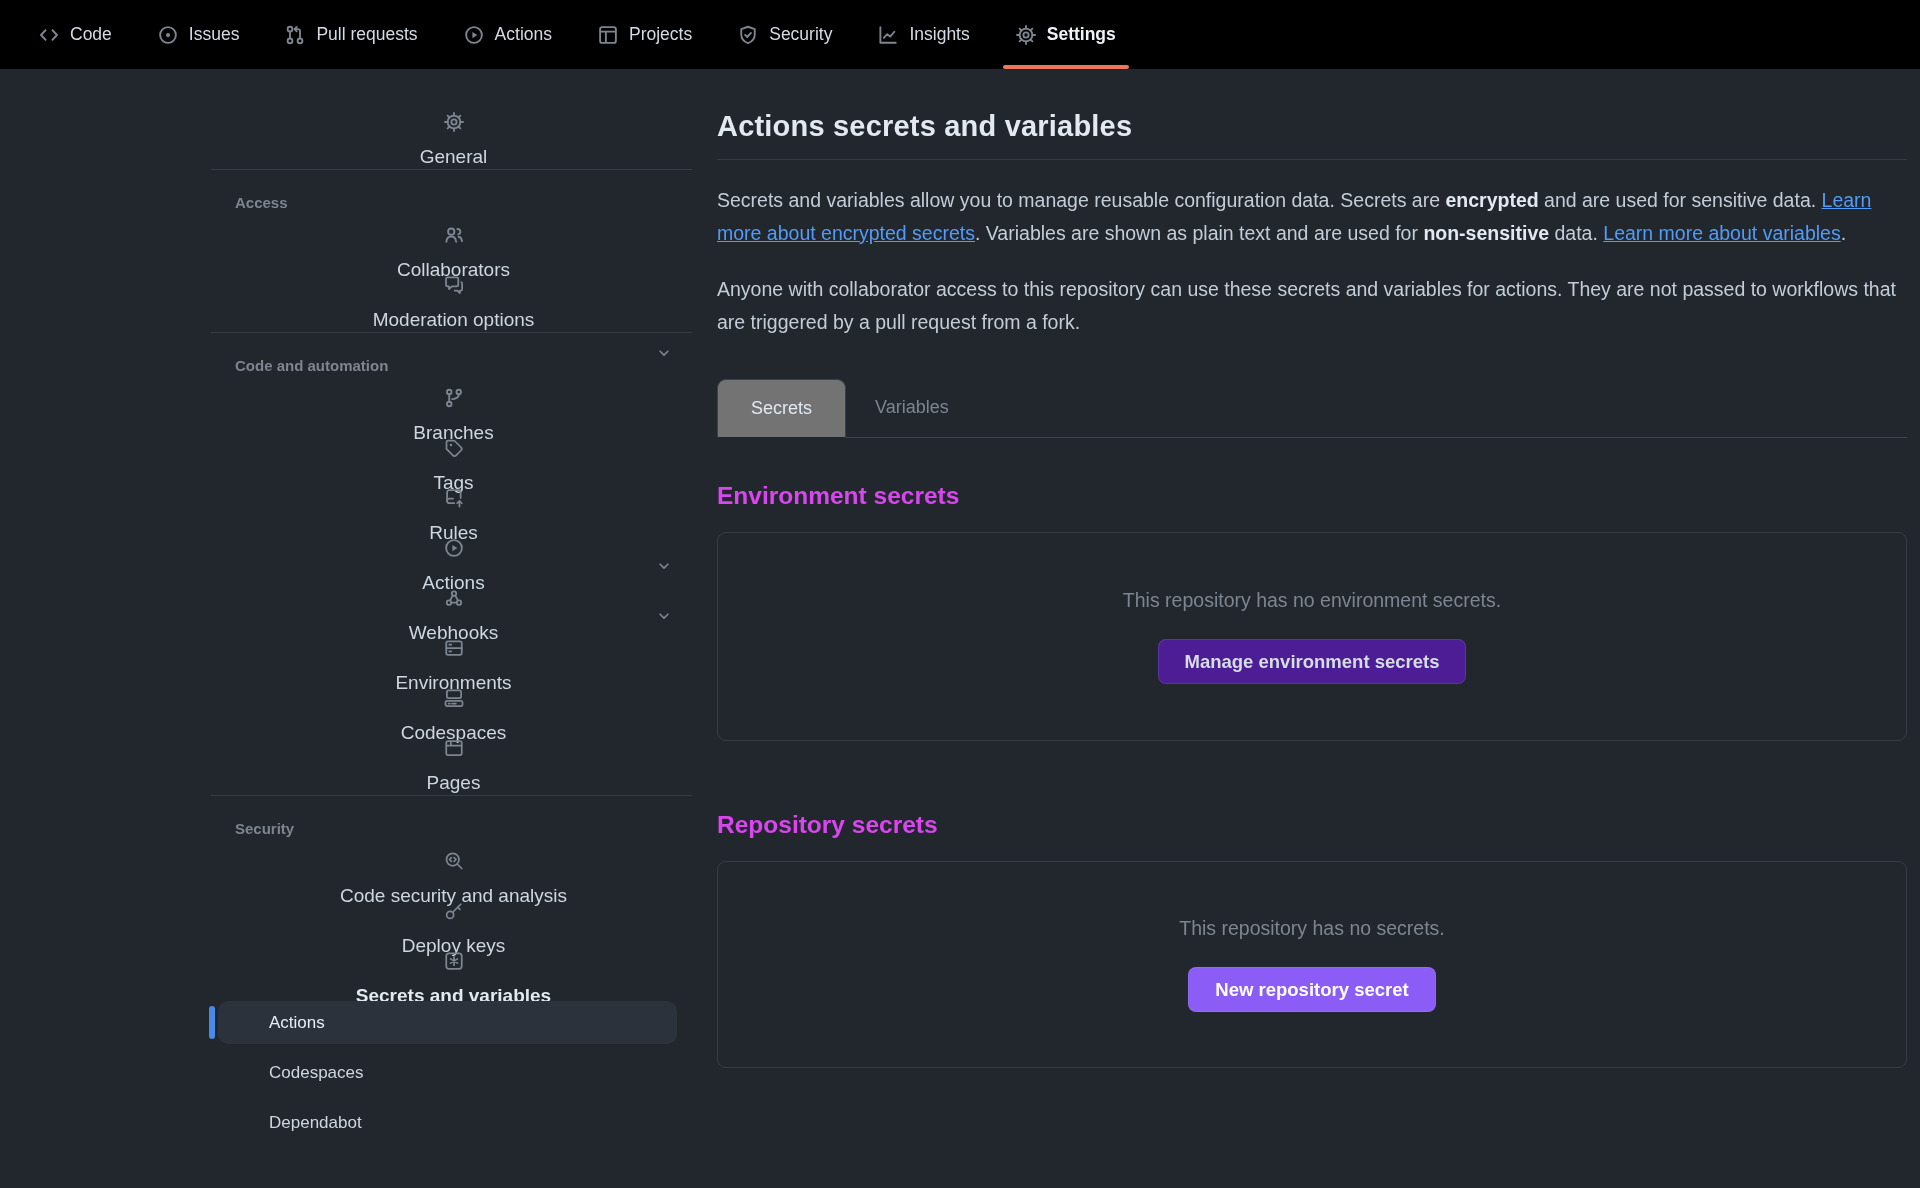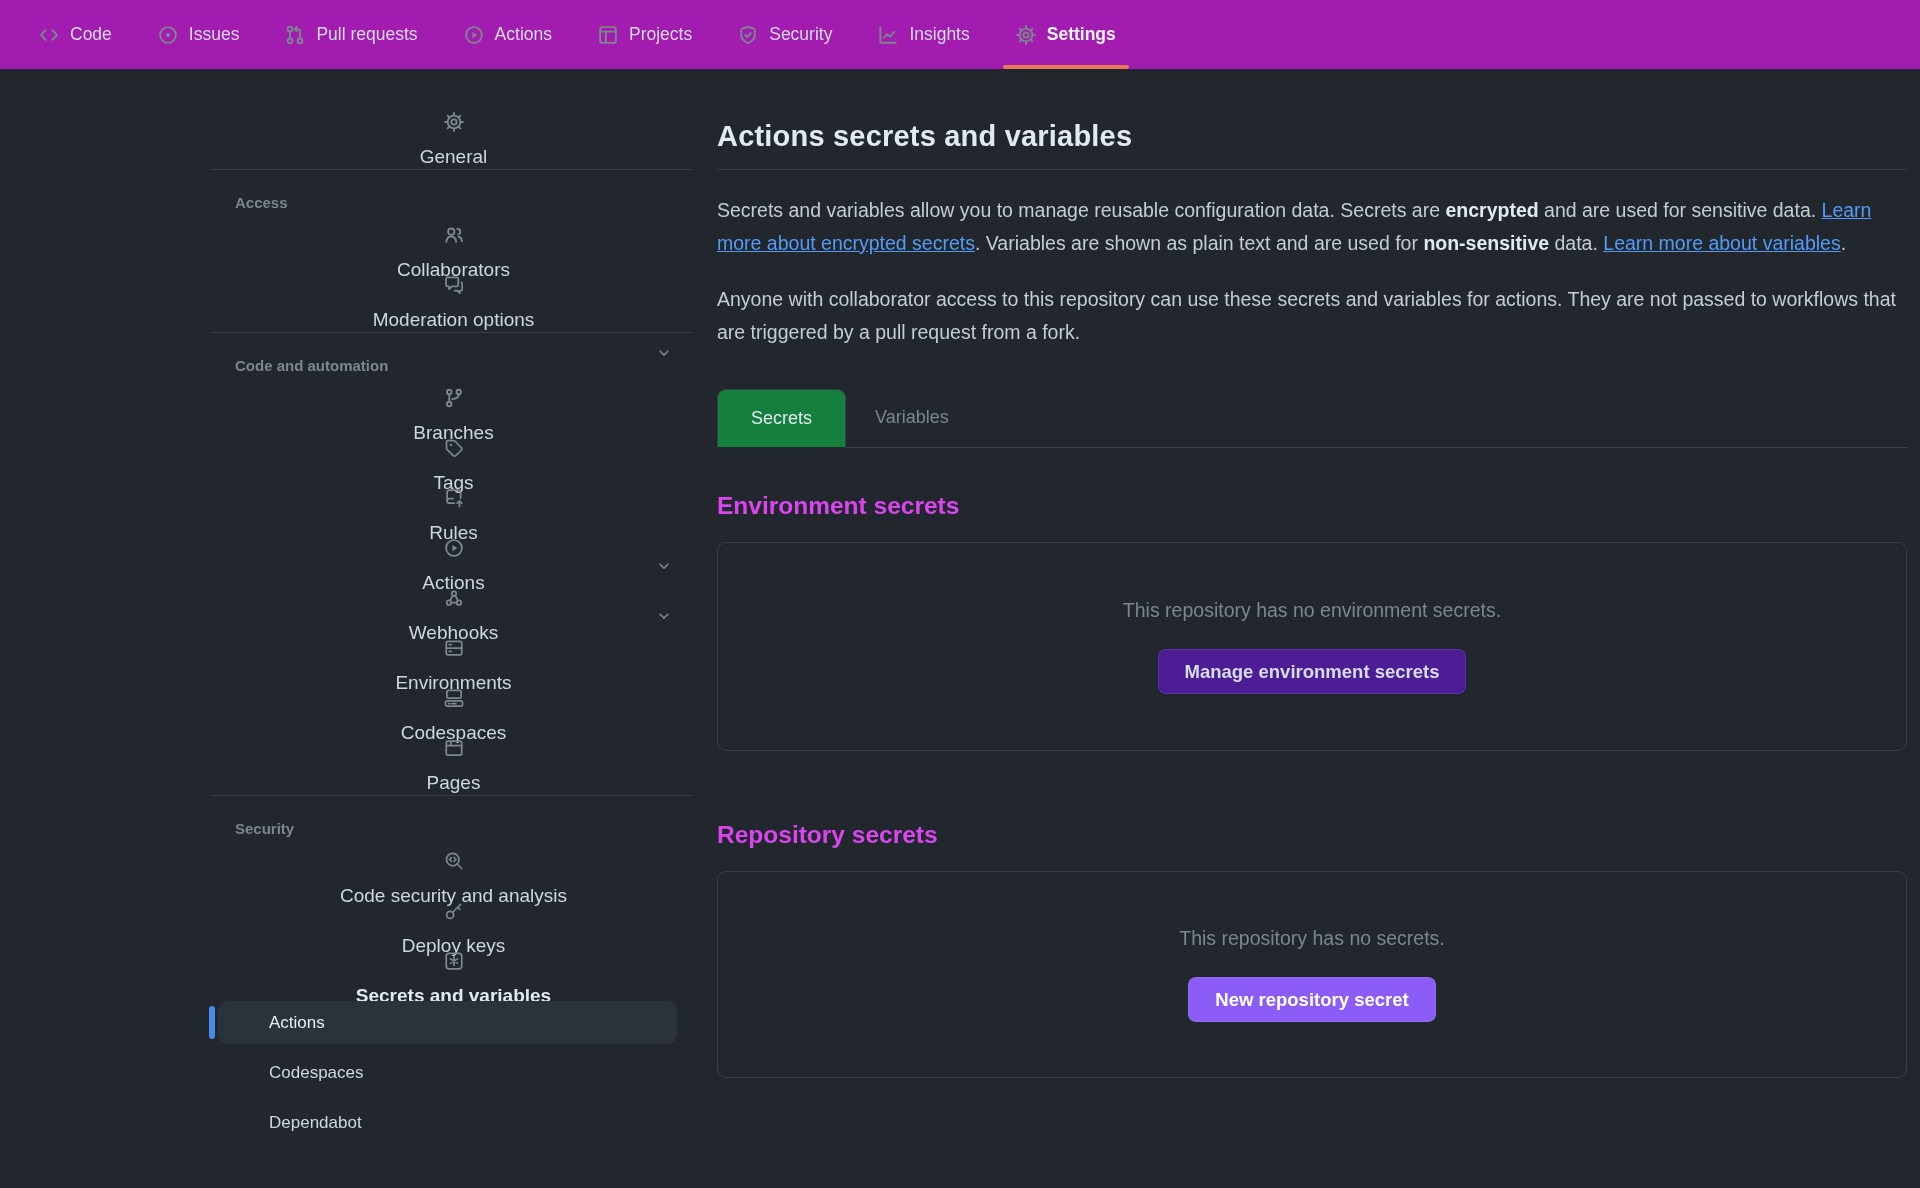--- a/index.html
+++ b/index.html
@@ -9,21 +9,21 @@
     font-family:"Liberation Sans","DejaVu Sans",sans-serif;
     color:#c3cdd7;
     position:relative;
   }
   svg { display:block; }
   a { text-decoration:none; color:inherit; cursor:pointer; }
 
   
   .header {
     position:absolute; top:0; left:0; width:1920px; height:70px;
-    background:#a21caf; display:flex; align-items:stretch; padding-left:16px;
+    background:#000000; display:flex; align-items:stretch; padding-left:16px;
     border-bottom:1px solid #23282f;
   }
   .nav-item {
     position:relative; display:flex; align-items:center; gap:11px;
     padding:0 23px; font-size:17.5px; color:#d3dce4;
   }
   .nav-item .nic { color:#7d8590; }
   .nav-item.active { font-weight:700; color:#eef3f8; }
   .nav-item.active::after {
     content:""; position:absolute; left:10px; right:10px; bottom:0;
@@ -48,35 +48,35 @@
     margin:0 15px 7px 7px; padding-left:51px; border-radius:10px;
     font-size:17px; color:#ced7e0;
   }
   .sub-item.selected { background:#2b323c; color:#e6edf3; }
   .sub-item.selected .bar {
     position:absolute; left:-9px; top:5px; width:6px; height:33px;
     border-radius:4px; background:#478be6;
   }
 
   
-  .main { position:absolute; left:717px; top:80px; width:1190px; }
+  .main { position:absolute; left:717px; top:70px; width:1190px; }
   .main h2 {
     margin-top:40px; font-size:29px; font-weight:600; color:#e2e9f0;
     padding-bottom:16px; border-bottom:1px solid #373d46; letter-spacing:.2px;
   }
   .para { margin-top:24px; font-size:19.5px; line-height:32.5px; color:#c3cdd7; }
   .para b { color:#e2e9f0; }
   .link { color:#539bf5; text-decoration:underline; }
 
   .tabs { margin-top:40px; display:flex; align-items:flex-end; border-bottom:1px solid #3a414b; }
   .tab {
     height:59px; display:flex; align-items:center; font-size:18px;
   }
   .tab.active {
-    padding:8px 33px; color:#e2e9f0; background:#15803d;
+    padding:8px 33px; color:#e2e9f0; background:#737373;
     border:1px solid #3a414b; border-bottom:1px solid #22272e;
     border-radius:9px 9px 0 0; margin-bottom:-1px;
   }
   .tab.inactive { padding:0 29px; color:#7d8590; }
 
   .sec-h { margin-top:44px; font-size:24.5px; font-weight:700; color:#d946ef; }
   .sec-h.second { margin-top:70px; }
   .empty-box {
     margin-top:22px; height:209px; border:1px solid #373d46; border-radius:9px;
     display:flex; flex-direction:column; align-items:center; justify-content:center; gap:27px;

